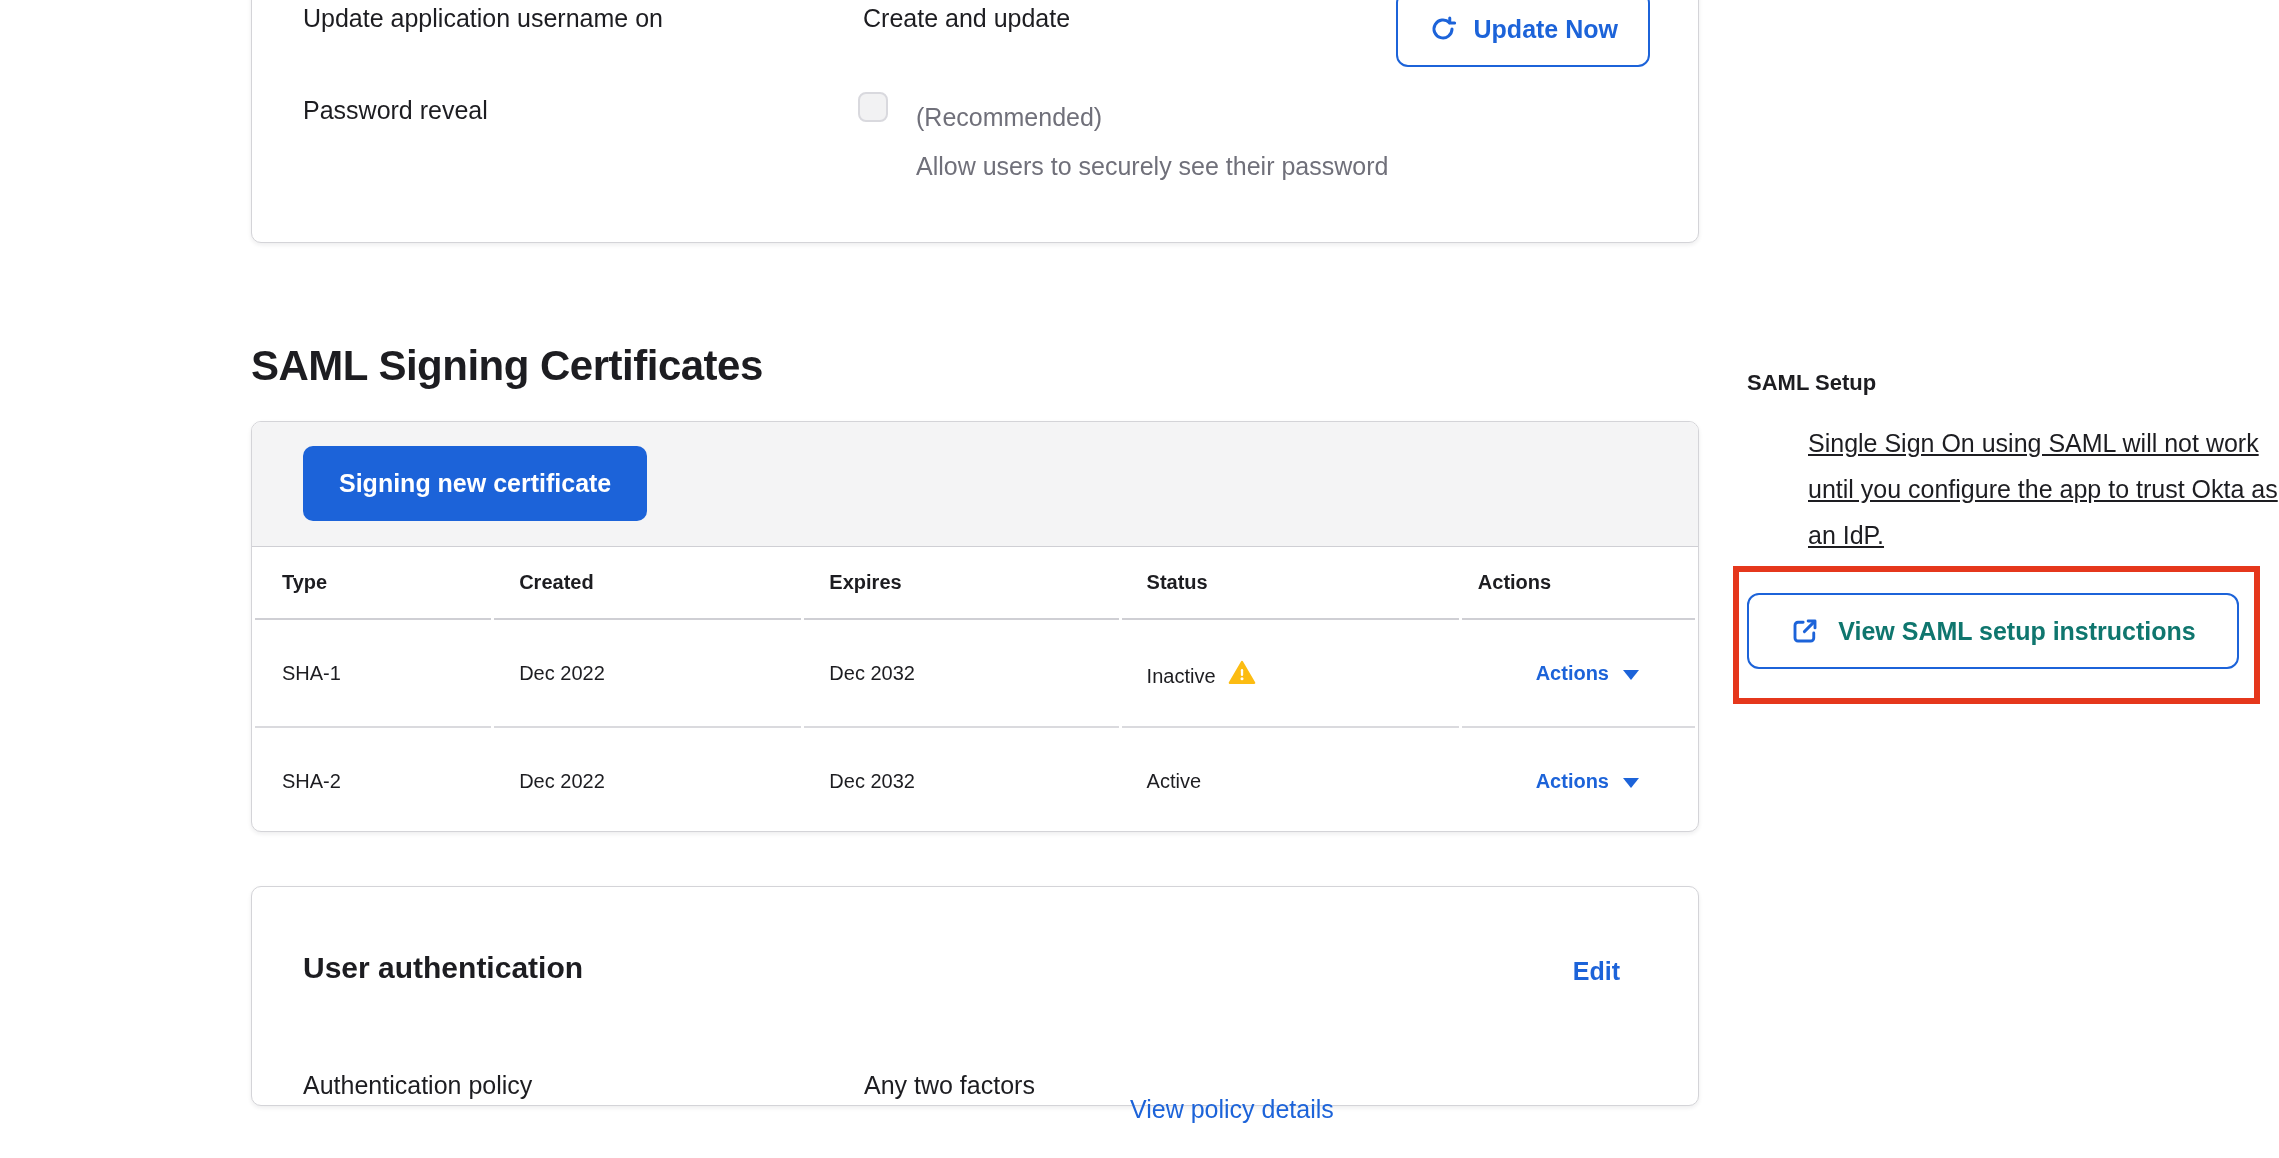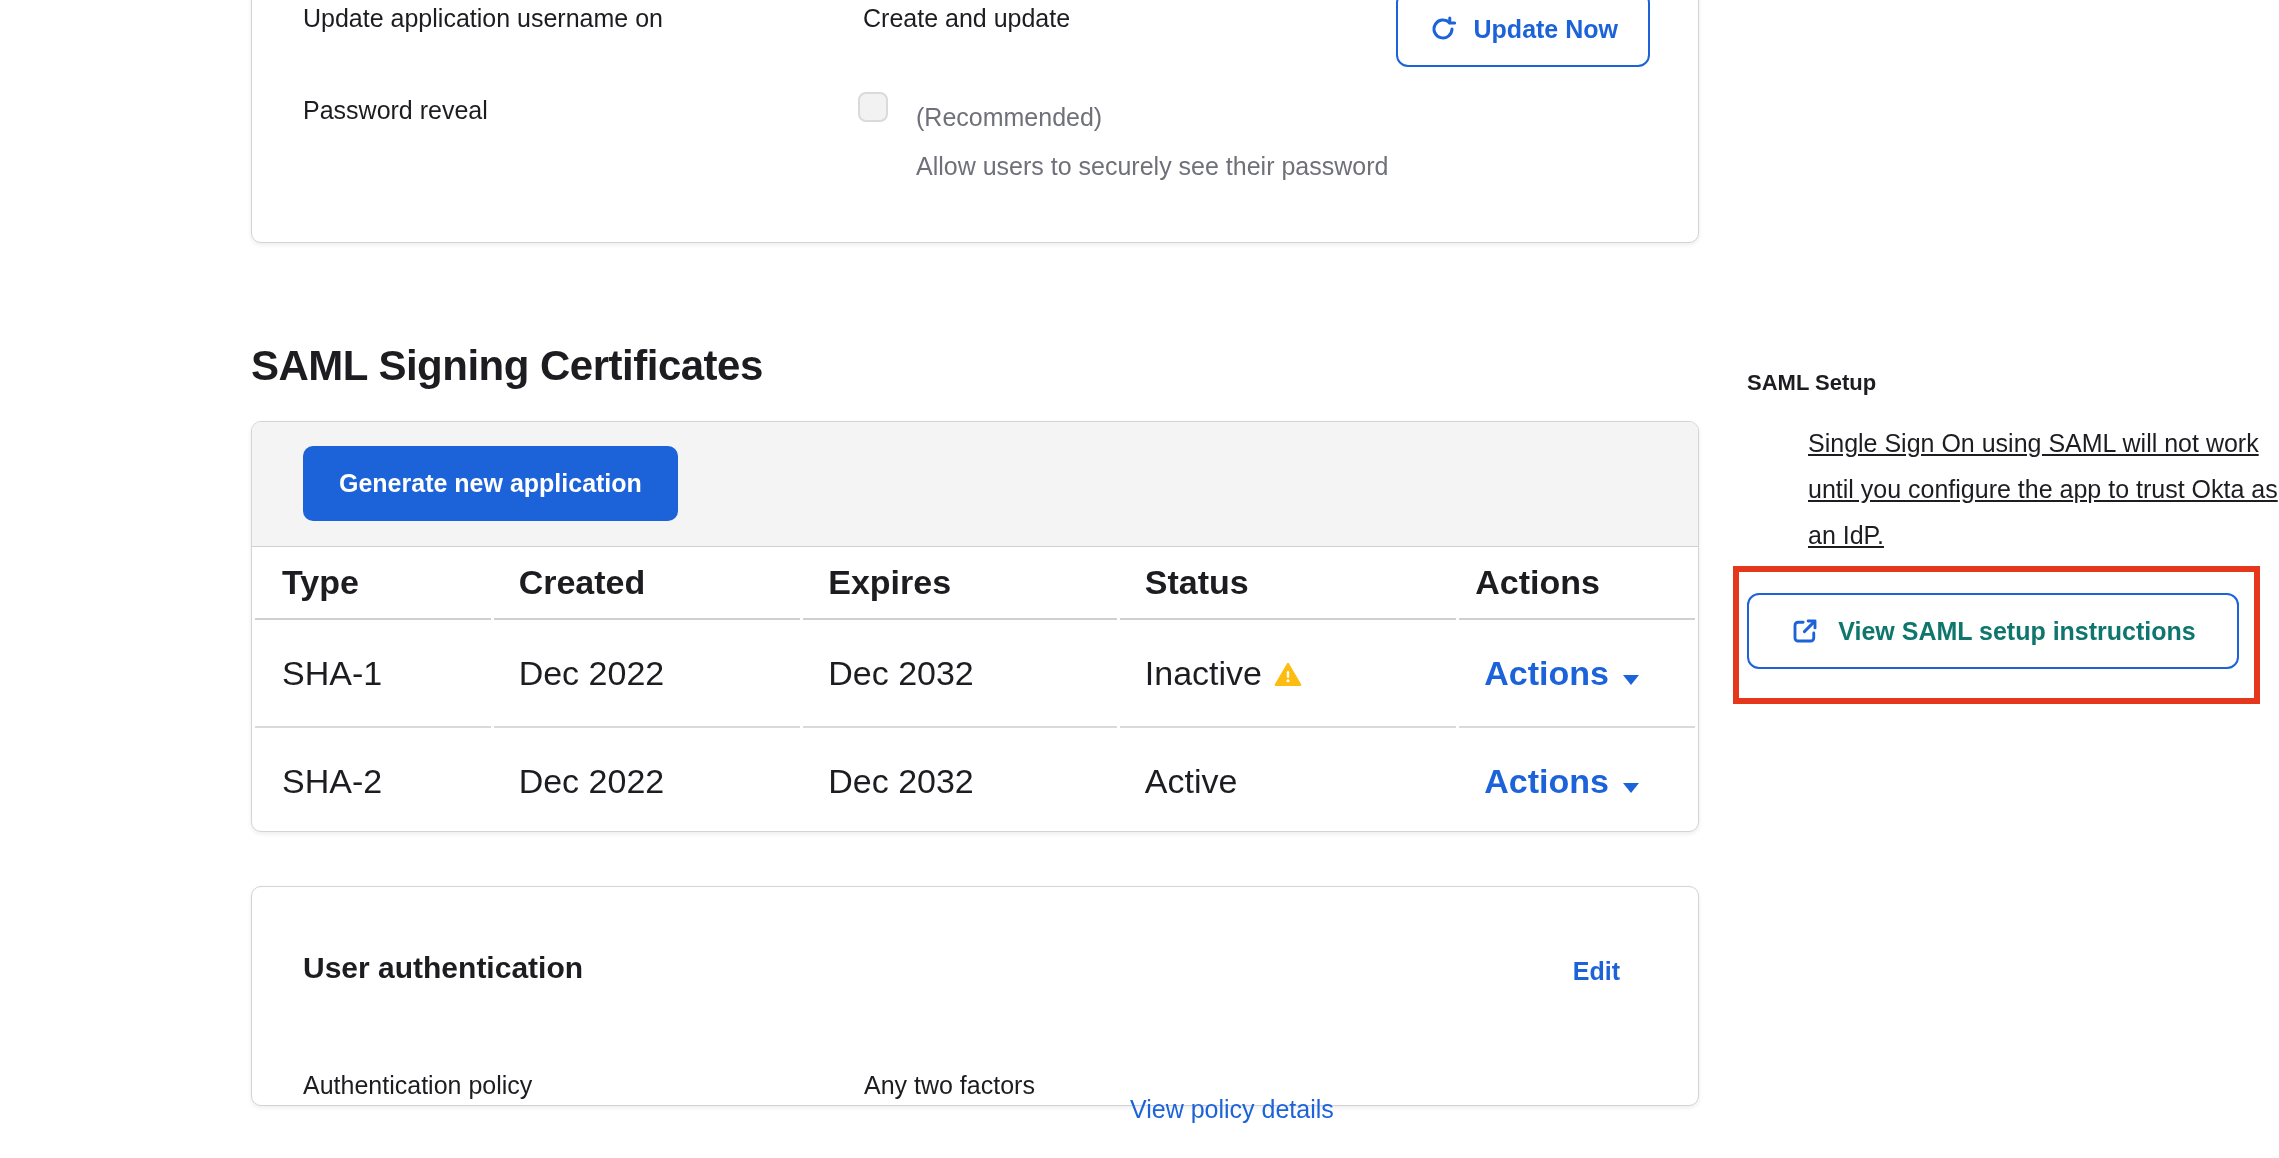--- a/index.html
+++ b/index.html
@@ -25,21 +25,21 @@
 
   
   .h1{position:absolute;left:251px;top:294px;font-size:42px;font-weight:700;letter-spacing:-.5px;margin-top:48px;}
 
   
   .cert-panel{top:421px;height:411px;overflow:hidden;}
   .panel-toolbar{position:relative;height:124px;background:#f4f4f5;border-bottom:1.5px solid #cfcfd4;}
   .generate-btn{position:absolute;left:51px;top:24px;height:75px;padding:0 36px;background:#1c63d9;
                 border:none;border-radius:10px;color:#fff;font-weight:700;font-size:25px;
                 font-family:inherit;display:flex;align-items:center;cursor:pointer;}
-  table.cert{width:100%;border-collapse:separate;border-spacing:3px 0;font-size:34px;}
+  table.cert{width:100%;border-collapse:separate;border-spacing:3px 0;font-size:20px;}
   table.cert th{height:71px;text-align:left;font-weight:700;padding:0 0 0 25px;
                 border-bottom:2px solid #cfcfd4;}
   table.cert th:first-child{padding-left:27px;}
   table.cert th.col-actions{padding-left:16px;}
   table.cert td{height:106px;padding:0 0 0 25px;border-bottom:2px solid #dadade;}
   table.cert td:first-child{padding-left:27px;}
   table.cert tr.last td{border-bottom:none;}
   td.actions-cell{text-align:right;padding-right:56px !important;}
   .actions-link{color:#1c63d9;font-weight:700;cursor:pointer;white-space:nowrap;}
   .caret{display:inline-block;width:0;height:0;border-left:8px solid transparent;
@@ -87,21 +87,21 @@
     <div class="abs checkbox-text">
       <div>(Recommended)</div>
       <div>Allow users to securely see their password</div>
     </div>
   </div>
 
   <div class="h1">SAML Signing Certificates</div>
 
   <div class="panel cert-panel">
     <div class="panel-toolbar">
-      <button class="generate-btn">Generate new application</button>
+      <button class="generate-btn">Signing new certificate</button>
     </div>
     <table class="cert">
       <colgroup>
           <col style="width:236px">
           <col style="width:307px">
           <col style="width:314px">
           <col style="width:337px">
           <col style="width:233px">
         </colgroup>
       <thead>

